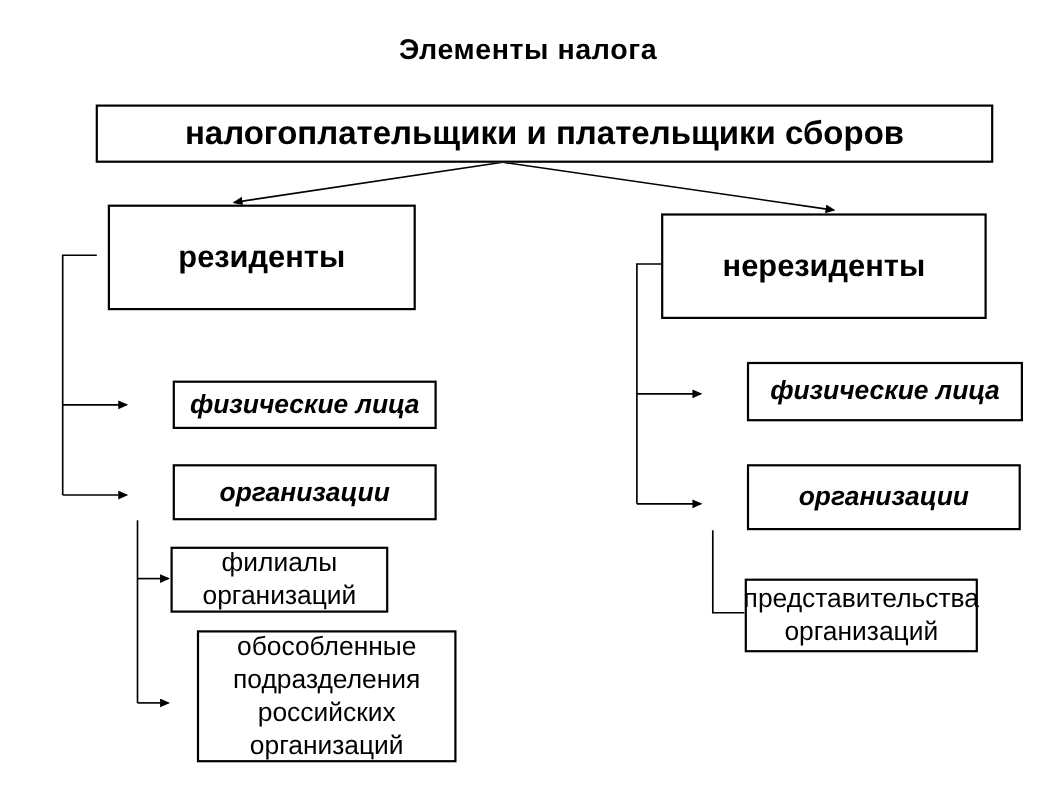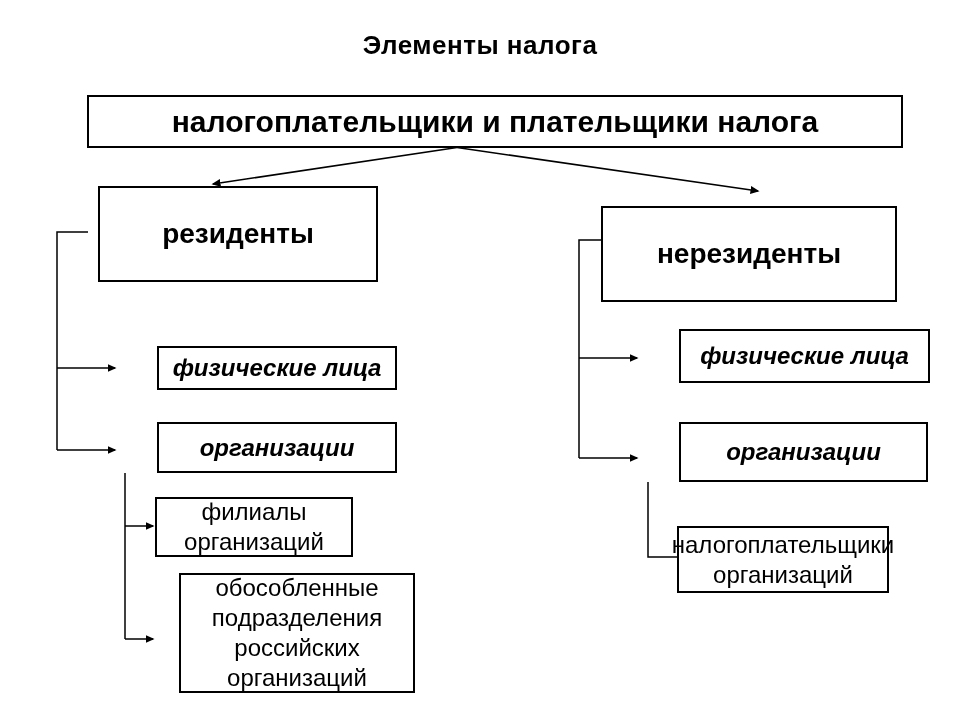--- a/index.html
+++ b/index.html
@@ -21,21 +21,21 @@
   .lvl2{font-size:28px;font-weight:bold;}
   .lvl3{font-size:24px;font-weight:bold;font-style:italic;margin-left:40px;}
   .lvl4{font-size:24px;font-weight:normal;line-height:30px;}
 
   .n-root        {left:87px;  top:95px;  width:816px; height:53px;}
   .n-res         {left:98px;  top:186px; width:280px; height:96px;}
   .n-res-fiz     {left:117px; top:346px; width:240px; height:44px;}
   .n-res-org     {left:117px; top:422px; width:240px; height:51px;}
   .n-filialy     {left:155px; top:497px; width:198px; height:60px;}
   .n-obosob      {left:155px; top:573px; width:236px; height:120px;margin-left:24px;}
-  .n-neres       {left:601px; top:194px; width:296px; height:96px;margin-top:12px;}
+  .n-neres       {left:601px; top:194px; width:296px; height:96px;}
   .n-neres-fiz   {left:639px; top:329px; width:251px; height:54px;}
   .n-neres-org   {left:639px; top:422px; width:249px; height:60px;}
   .n-predstav    {left:677px; top:526px; width:212px; height:67px;}
 </style>
 </head>
 <body>
 
 <div class="stage">
 
   <div class="slide-title">Элементы налога</div>
@@ -59,33 +59,33 @@
       <path d="M125,639 L153,639" marker-end="url(#arrowhead)"></path>
 
       <path d="M601,240 L579,240 L579,458"></path>
       <path d="M579,358 L637,358" marker-end="url(#arrowhead)"></path>
       <path d="M579,458 L637,458" marker-end="url(#arrowhead)"></path>
 
       <path d="M648,482 L648,557 L677,557"></path>
     </g>
   </svg>
 
-  <div class="node lvl1 n-root">налогоплательщики и плательщики налога</div>
+  <div class="node lvl1 n-root">налогоплательщики и плательщики сборов</div>
 
   <div class="node lvl2 n-res">резиденты</div>
 
   <div class="node lvl3 n-res-fiz">физические лица</div>
 
   <div class="node lvl3 n-res-org">организации</div>
 
   <div class="node lvl4 n-filialy">филиалы организаций</div>
 
   <div class="node lvl4 n-obosob">обособленные подразделения российских организаций</div>
 
   <div class="node lvl2 n-neres">нерезиденты</div>
 
   <div class="node lvl3 n-neres-fiz">физические лица</div>
 
   <div class="node lvl3 n-neres-org">организации</div>
 
-  <div class="node lvl4 n-predstav">налогоплательщики организаций</div>
+  <div class="node lvl4 n-predstav">представительства организаций</div>
 
 </div>
 
 </body></html>

